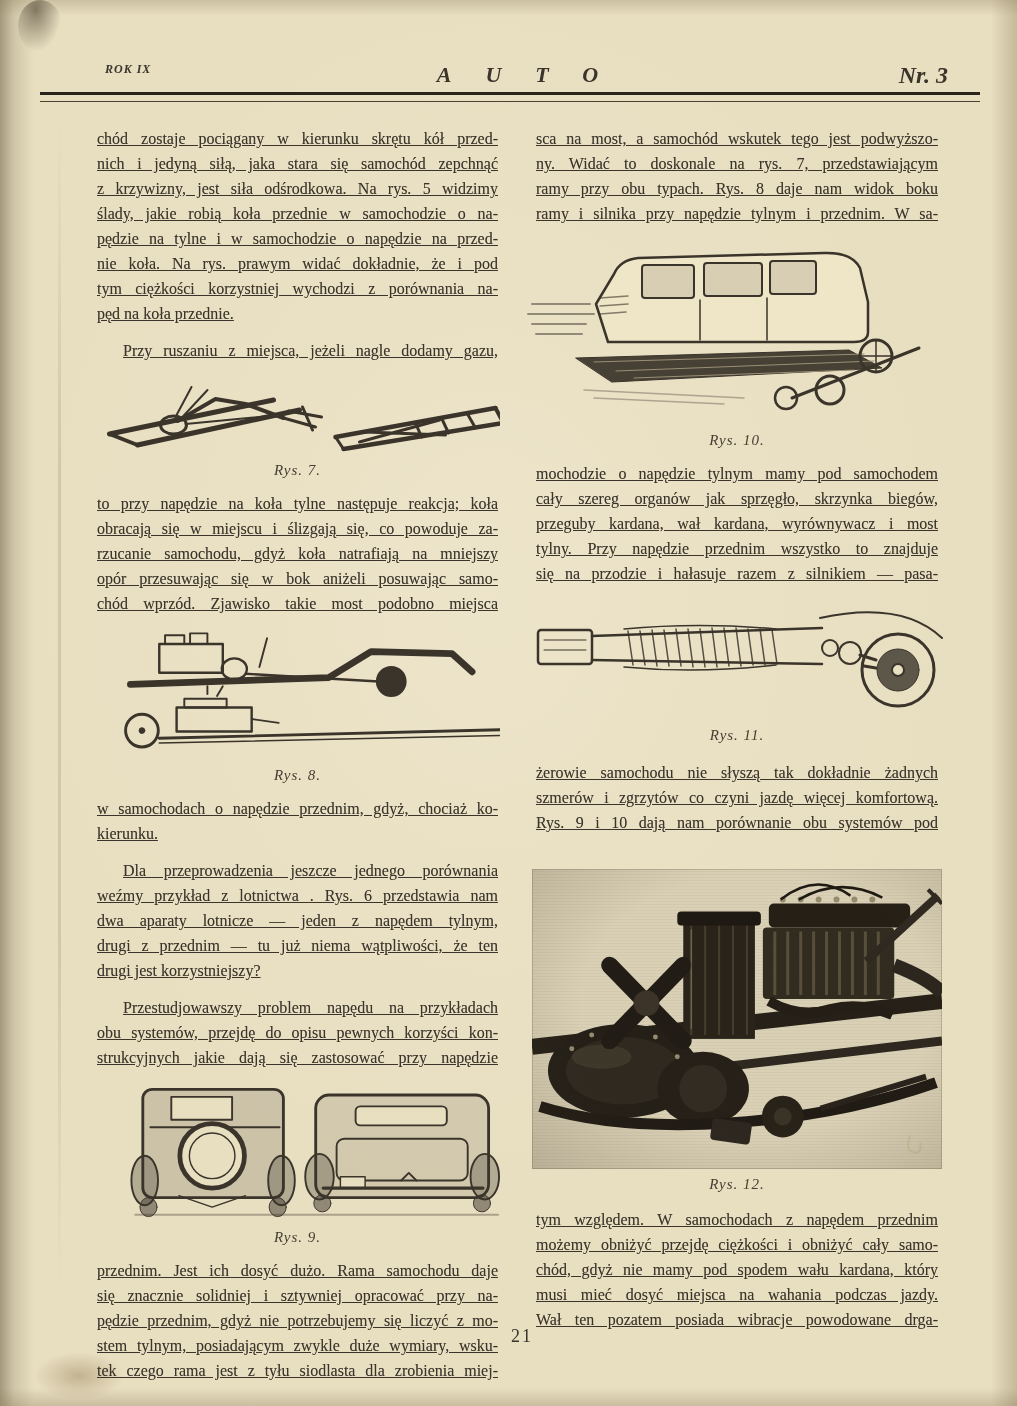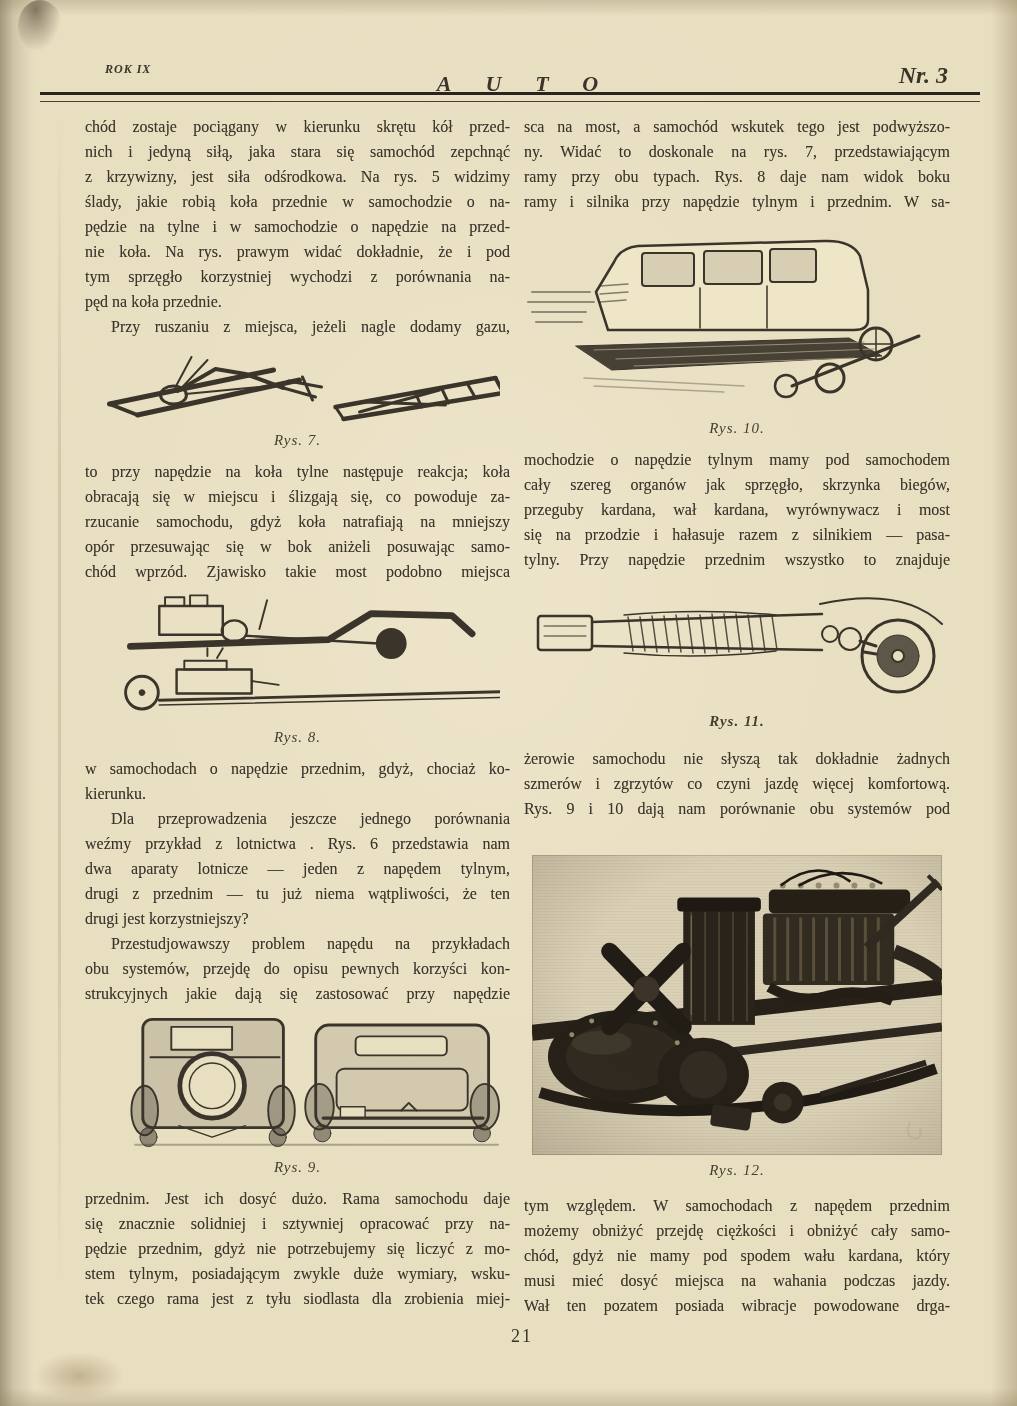--- a/index.html
+++ b/index.html
@@ -24,45 +24,45 @@
   .corner-blotch{left:18px;top:0;width:44px;height:52px;border-radius:50%;
     background:radial-gradient(ellipse at 40% 20%, rgba(55,46,30,.55), rgba(55,46,30,0) 70%);}
   .stain{left:34px;top:1352px;width:90px;height:48px;border-radius:50%;
     background:radial-gradient(ellipse, rgba(150,128,86,.45), rgba(150,128,86,0) 70%);}
   .crease{left:58px;top:120px;bottom:120px;width:3px;
     background:linear-gradient(180deg, rgba(110,95,65,0), rgba(110,95,65,.18) 30%, rgba(110,95,65,.18) 70%, rgba(110,95,65,0));}
 
   
   .masthead{position:absolute;top:60px;left:85px;width:865px;height:30px;}
   .masthead .rok{position:absolute;left:20px;top:2px;font-style:italic;font-weight:bold;font-size:12px;letter-spacing:1px;}
-  .masthead .title{position:absolute;left:0;right:0;top:11px;text-align:center;
+  .masthead .title{position:absolute;left:0;right:0;top:2px;text-align:center;
     font-style:italic;font-weight:bold;font-size:22px;letter-spacing:34px;text-indent:34px;}
   .masthead .nr{position:absolute;right:2px;top:2px;font-style:italic;font-weight:bold;font-size:24px;}
   .rule{position:absolute;top:92px;left:40px;width:940px;height:6px;
     border-top:3px solid #29241c;border-bottom:1px solid #4a4233;}
 
   
   .col{position:absolute;top:114px;width:425px;font-size:16px;line-height:25px;}
   .col-left{left:85px;}
   .col-right{left:524px;width:426px;}
-  .para{margin:0;text-shadow:0 0 .4px rgba(58,52,43,.35);}
+  .para{margin:12px;text-shadow:0 0 .4px rgba(58,52,43,.35);text-decoration:underline;}
   .tline{text-align:justify;text-align-last:justify;white-space:normal;}
   .p-indent .tline:first-child{text-indent:26px;}
   .p-end .tline:last-child{text-align-last:left;}
 
   
   .figure{margin:6px 0 10px;padding:0;}
   .figure svg{display:block;}
   .cap{display:block;text-align:center;font-style:italic;font-size:15px;line-height:18px;
     letter-spacing:1px;color:#453e31;margin-top:6px;}
   .fig7 svg{margin-left:10px;}
   .fig8 svg{margin-left:30px;}
   .fig9 svg{margin-left:35px;}
   .fig10{margin-top:14px;}
-  .fig11{margin:22px 0 16px;font-weight:bold;}
+  .fig11{margin:22px 0 16px;}
   .fig12{margin:34px 0 14px;}
   .fig12 .cap{}
   .photo{width:410px;height:300px;margin:0 8px;background:#d9d0b5;position:relative;overflow:hidden;
     box-shadow:0 0 0 1px rgba(90,80,58,.25) inset;}
   .photo::after{content:"";position:absolute;inset:0;
     background:
       repeating-linear-gradient(0deg, rgba(40,34,24,.04) 0 1px, rgba(0,0,0,0) 1px 3px),
       radial-gradient(ellipse at 55% 45%, rgba(0,0,0,0) 55%, rgba(70,60,42,.22));}
   .ink{stroke:#3a342b;fill:none;stroke-linecap:round;stroke-linejoin:round;}
 
@@ -88,21 +88,21 @@
 <div class="rule"></div>
 
 <div class="col col-left">
   <div class="para p-end">
       <div class="tline">chód zostaje pociągany w kierunku skrętu kół przed-</div>
       <div class="tline">nich i jedyną siłą, jaka stara się samochód zepchnąć</div>
       <div class="tline">z krzywizny, jest siła odśrodkowa. Na rys. 5 widzimy</div>
       <div class="tline">ślady, jakie robią koła przednie w samochodzie o na-</div>
       <div class="tline">pędzie na tylne i w samochodzie o napędzie na przed-</div>
       <div class="tline">nie koła. Na rys. prawym widać dokładnie, że i pod</div>
-      <div class="tline">tym sprzęgło korzystniej wychodzi z porównania na-</div>
+      <div class="tline">tym ciężkości korzystniej wychodzi z porównania na-</div>
       <div class="tline">pęd na koła przednie.</div>
     </div>
   <div class="para p-indent">
       <div class="tline">Przy ruszaniu z miejsca, jeżeli nagle dodamy gazu,</div>
     </div>
 
   <figure class="figure fig7">
     <svg width="405" height="80" viewBox="0 0 400 80">
       <g class="ink">
         <path d="M12,59 L176,25" stroke-width="5"></path>
@@ -240,22 +240,22 @@
         <path d="M60,150 L220,158 M70,158 L200,164" stroke-width="1.5" opacity=".35"></path>
       </g>
     </svg>
     <figcaption class="cap">Rys. 10.</figcaption>
   </figure>
 
   <div class="para">
       <div class="tline">mochodzie o napędzie tylnym mamy pod samochodem</div>
       <div class="tline">cały szereg organów jak sprzęgło, skrzynka biegów,</div>
       <div class="tline">przeguby kardana, wał kardana, wyrównywacz i most</div>
+      <div class="tline">tylny. Przy napędzie przednim wszystko to znajduje</div>
       <div class="tline">się na przodzie i hałasuje razem z silnikiem — pasa-</div>
-      <div class="tline">tylny. Przy napędzie przednim wszystko to znajduje</div>
     </div>
 
   <figure class="figure fig11">
     <svg width="420" height="112" viewBox="0 0 420 112">
       <g class="ink">
         <rect x="14" y="22" width="54" height="34" rx="3" stroke-width="2.5"></rect>
         <path d="M20,32 L62,32 M20,42 L62,42" stroke-width="1"></path>
         <path d="M68,28 L298,20" stroke-width="2.5"></path>
         <path d="M68,52 L298,56" stroke-width="2.5"></path>
         <path d="M104,23 L109,57 M116,23 L121,57 M128,22 L133,58 M140,22 L145,58 M152,21 L157,58 M164,21 L169,59 M176,21 L181,59 M188,20 L193,59 M200,20 L205,58 M212,20 L217,58 M224,21 L229,57 M236,21 L241,57 M248,22 L253,56" stroke-width="1.5" opacity=".85"></path>

